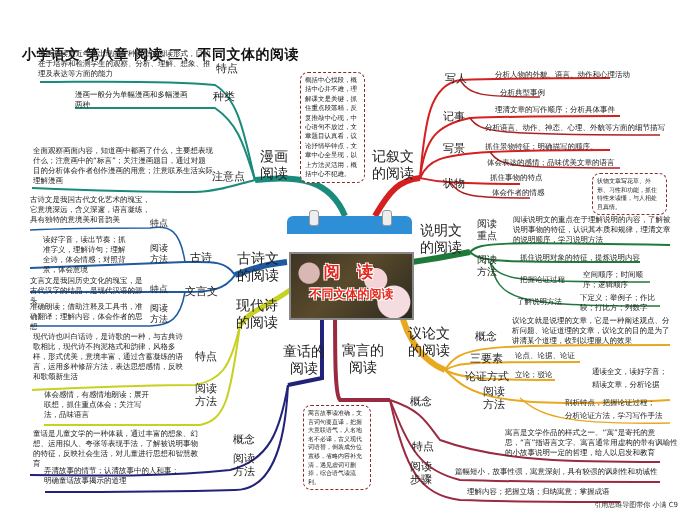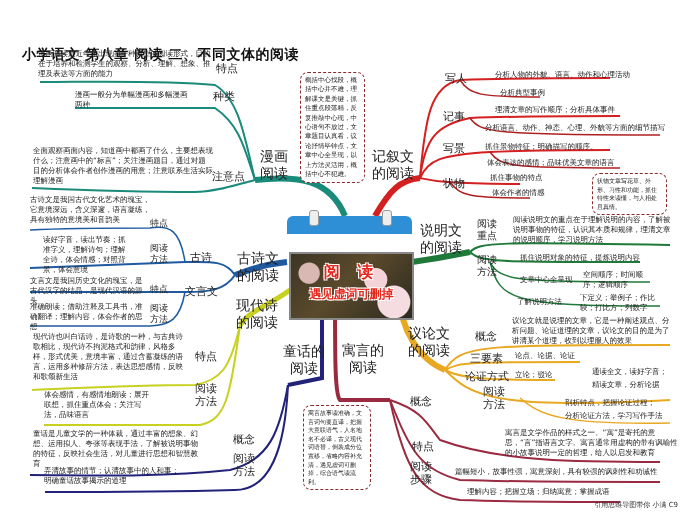--- a/index.html
+++ b/index.html
@@ -82,21 +82,21 @@
   <path d="M235 275 C225 290 210 292 185 292 C130 292 80 292 30 292" stroke="#1f5aa0" stroke-width="2" fill="none"></path>
   <path d="M185 292 C180 320 170 325 150 326 C110 326 70 326 30 326" stroke="#1f5aa0" stroke-width="1.5" fill="none"></path>
 </svg>
 
 <div class="center-card">
   <div class="card-top"></div>
   <div class="ring" style="left:22px"></div>
   <div class="ring" style="left:95px"></div>
   <div class="card-body">
     <div class="card-t1">阅 读</div>
-    <div class="card-t2">遇见虚词可删掉</div>
+    <div class="card-t2">不同文体的阅读</div>
   </div>
 </div>
 
 <div class="node" style="left:260px;top:148px;white-space:pre">漫画
 阅读</div>
 <div class="sub" style="left:216px;top:62px">特点</div>
 <div class="txt" style="left:38px;top:49px;width:175px">漫画阅读是近年来出现的一种新型的阅读形式，目的在于培养和检测学生的观察、分析、理解、想象、推理及表达等方面的能力</div>
 <div class="sub" style="left:213px;top:90px">种类</div>
 <div class="txt" style="left:75px;top:90px;width:115px">漫画一般分为单幅漫画和多幅漫画两种</div>
 <div class="sub" style="left:212px;top:170px">注意点</div>
@@ -120,21 +120,21 @@
 <div class="note" style="left:592px;top:173px;width:65px;font-size:6px;line-height:8.5px">状物文章写花草、外形、习性和功能，抓住特性来读懂，与人相处且真情。</div>
 
 <div class="node" style="left:420px;top:222px;white-space:pre">说明文
 的阅读</div>
 <div class="sub" style="left:477px;top:218px;white-space:pre;font-size:10px;line-height:12px">阅读
 重点</div>
 <div class="txt" style="left:513px;top:215px;width:158px">阅读说明文的重点在于理解说明的内容，了解被说明事物的特征，认识其本质和规律，理清文章的说明顺序，学习说明方法</div>
 <div class="sub" style="left:477px;top:254px;white-space:pre;font-size:10px;line-height:12px">阅读
 方法</div>
 <div class="txt" style="left:520px;top:253px">抓住说明对象的特征，提炼说明内容</div>
-<div class="txt" style="left:520px;top:275px">文章中心全呈现</div>
+<div class="txt" style="left:520px;top:275px">把握论证过程</div>
 <div class="txt" style="left:583px;top:270px;width:70px">空间顺序；时间顺序；逻辑顺序</div>
 <div class="txt" style="left:517px;top:297px">了解说明方法</div>
 <div class="txt" style="left:580px;top:293px;width:85px">下定义；举例子；作比较；打比方；列数字</div>
 
 <div class="node" style="left:408px;top:325px;white-space:pre">议论文
 的阅读</div>
 <div class="sub" style="left:475px;top:330px">概念</div>
 <div class="txt" style="left:512px;top:316px;width:158px">议论文就是说理的文章，它是一种阐述观点、分析问题、论证道理的文章，议论文的目的是为了讲清某个道理，收到以理服人的效果</div>
 <div class="sub" style="left:470px;top:352px">三要素</div>
 <div class="txt" style="left:515px;top:351px">论点、论据、论证</div>

